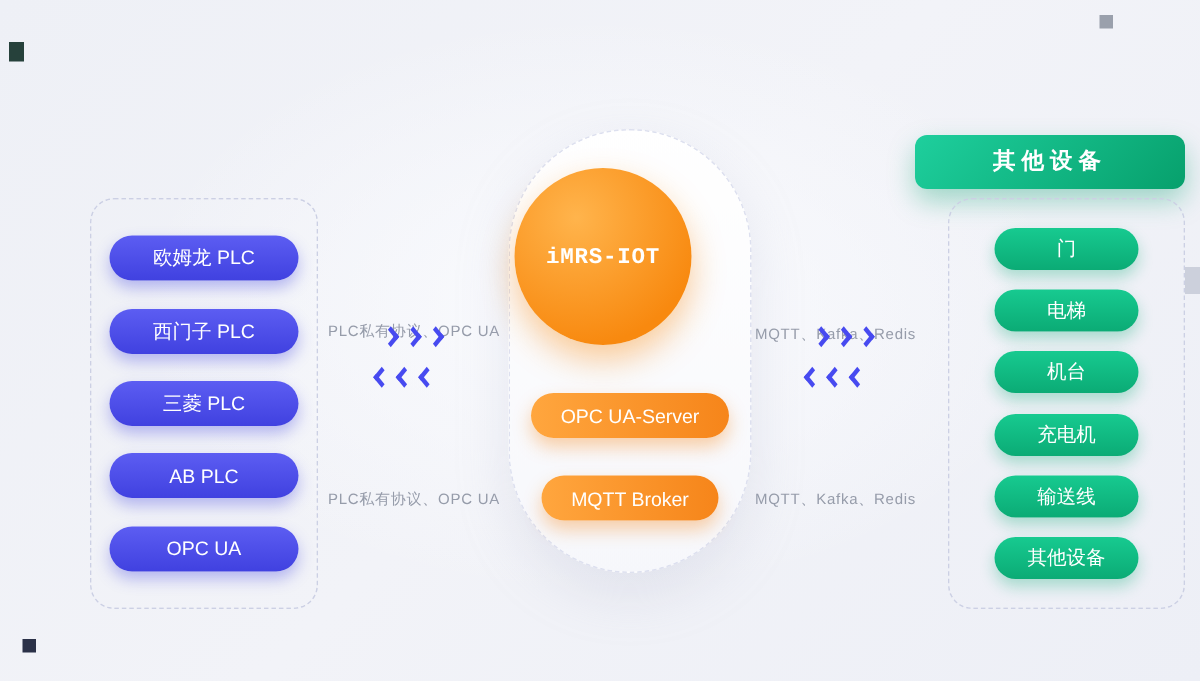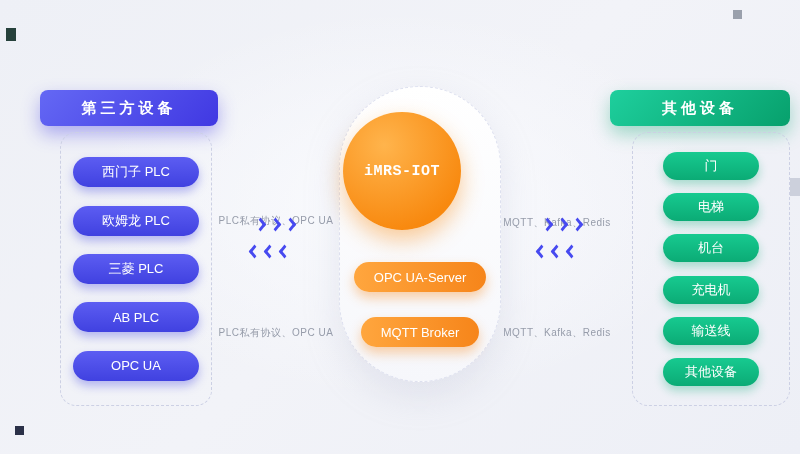--- a/index.html
+++ b/index.html
@@ -105,24 +105,23 @@
 </head>
 <body>
 
 <div class="canvas">
 
   <div class="deco d1"></div>
   <div class="deco d2"></div>
   <div class="deco d3"></div>
   <div class="deco d4"></div>
 
-  <div class="panel-header blue">第三方设备</div>
   <div class="group-box left">
+    <div class="pill blue">欧姆龙 PLC</div>
     <div class="pill blue">西门子 PLC</div>
-    <div class="pill blue">欧姆龙 PLC</div>
     <div class="pill blue">三菱 PLC</div>
     <div class="pill blue">AB PLC</div>
     <div class="pill blue">OPC UA</div>
   </div>
 
   <div class="conn-label cl-lt">PLC私有协议、OPC UA</div>
   <div class="chevrons ch-lr">
     <span class="chev r"></span>
     <span class="chev r"></span>
     <span class="chev r"></span>

